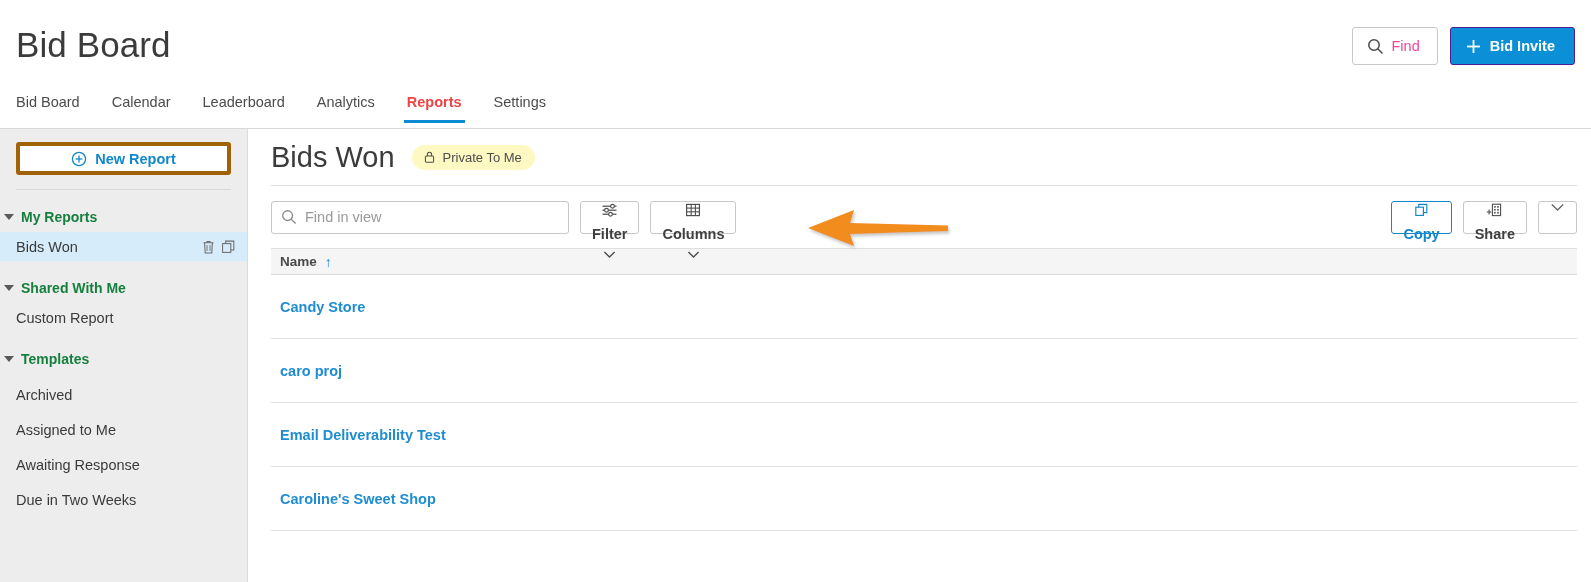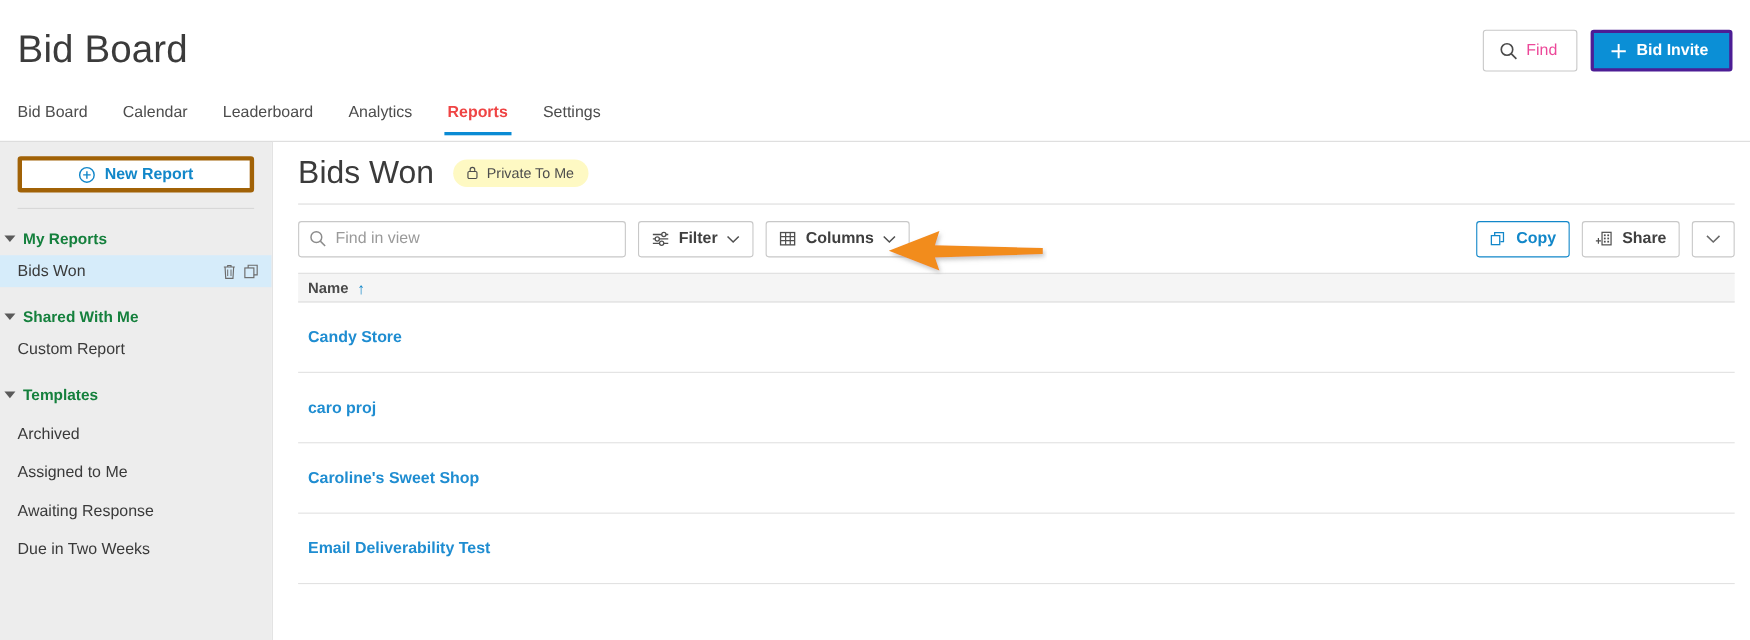--- a/index.html
+++ b/index.html
@@ -59,21 +59,21 @@
   }
   .btn-find {
     height: 38px;
     padding: 0 17px 0 14px;
     border: 1px solid #c8c8c8;
     color: #ec4899;
   }
   .btn-invite {
     height: 38px;
     padding: 0 19px 0 14px;
-    border: 3px solid #4c1d95;
+    border: 1px solid #4c1d95;
     background: #0b8fd6;
     color: #ffffff;
     font-weight: 600;
   }
   .ico {
     display: inline-flex;
     align-items: center;
     justify-content: center;
     flex: none;
   }
@@ -277,20 +277,21 @@
     background: #ffffff;
     display: inline-flex;
     align-items: center;
     gap: 8px;
     padding: 0 11px;
     font-size: 14.5px;
     font-weight: 700;
     color: #3f3f3f;
     cursor: pointer;
     box-sizing: border-box;
+    flex-direction: column;
   }
   .right-tools {
     margin-left: auto;
     display: flex;
     align-items: center;
   }
   .tbtn.copy {
     border-color: #1287c9;
     color: #1287c9;
   }
@@ -575,24 +576,24 @@
           </div>
         </div>
 
         <div class="trow">
           <span class="cell-link">Candy Store</span>
         </div>
         <div class="trow">
           <span class="cell-link">caro proj</span>
         </div>
         <div class="trow">
+          <span class="cell-link">Email Deliverability Test</span>
+        </div>
+        <div class="trow">
           <span class="cell-link">Caroline's Sweet Shop</span>
-        </div>
-        <div class="trow">
-          <span class="cell-link">Email Deliverability Test</span>
         </div>
         <div class="trow clipped">
           <span class="cell-link"></span>
         </div>
       </div>
 
     </div>
   </div>
 
   <div class="arrow-annot">

